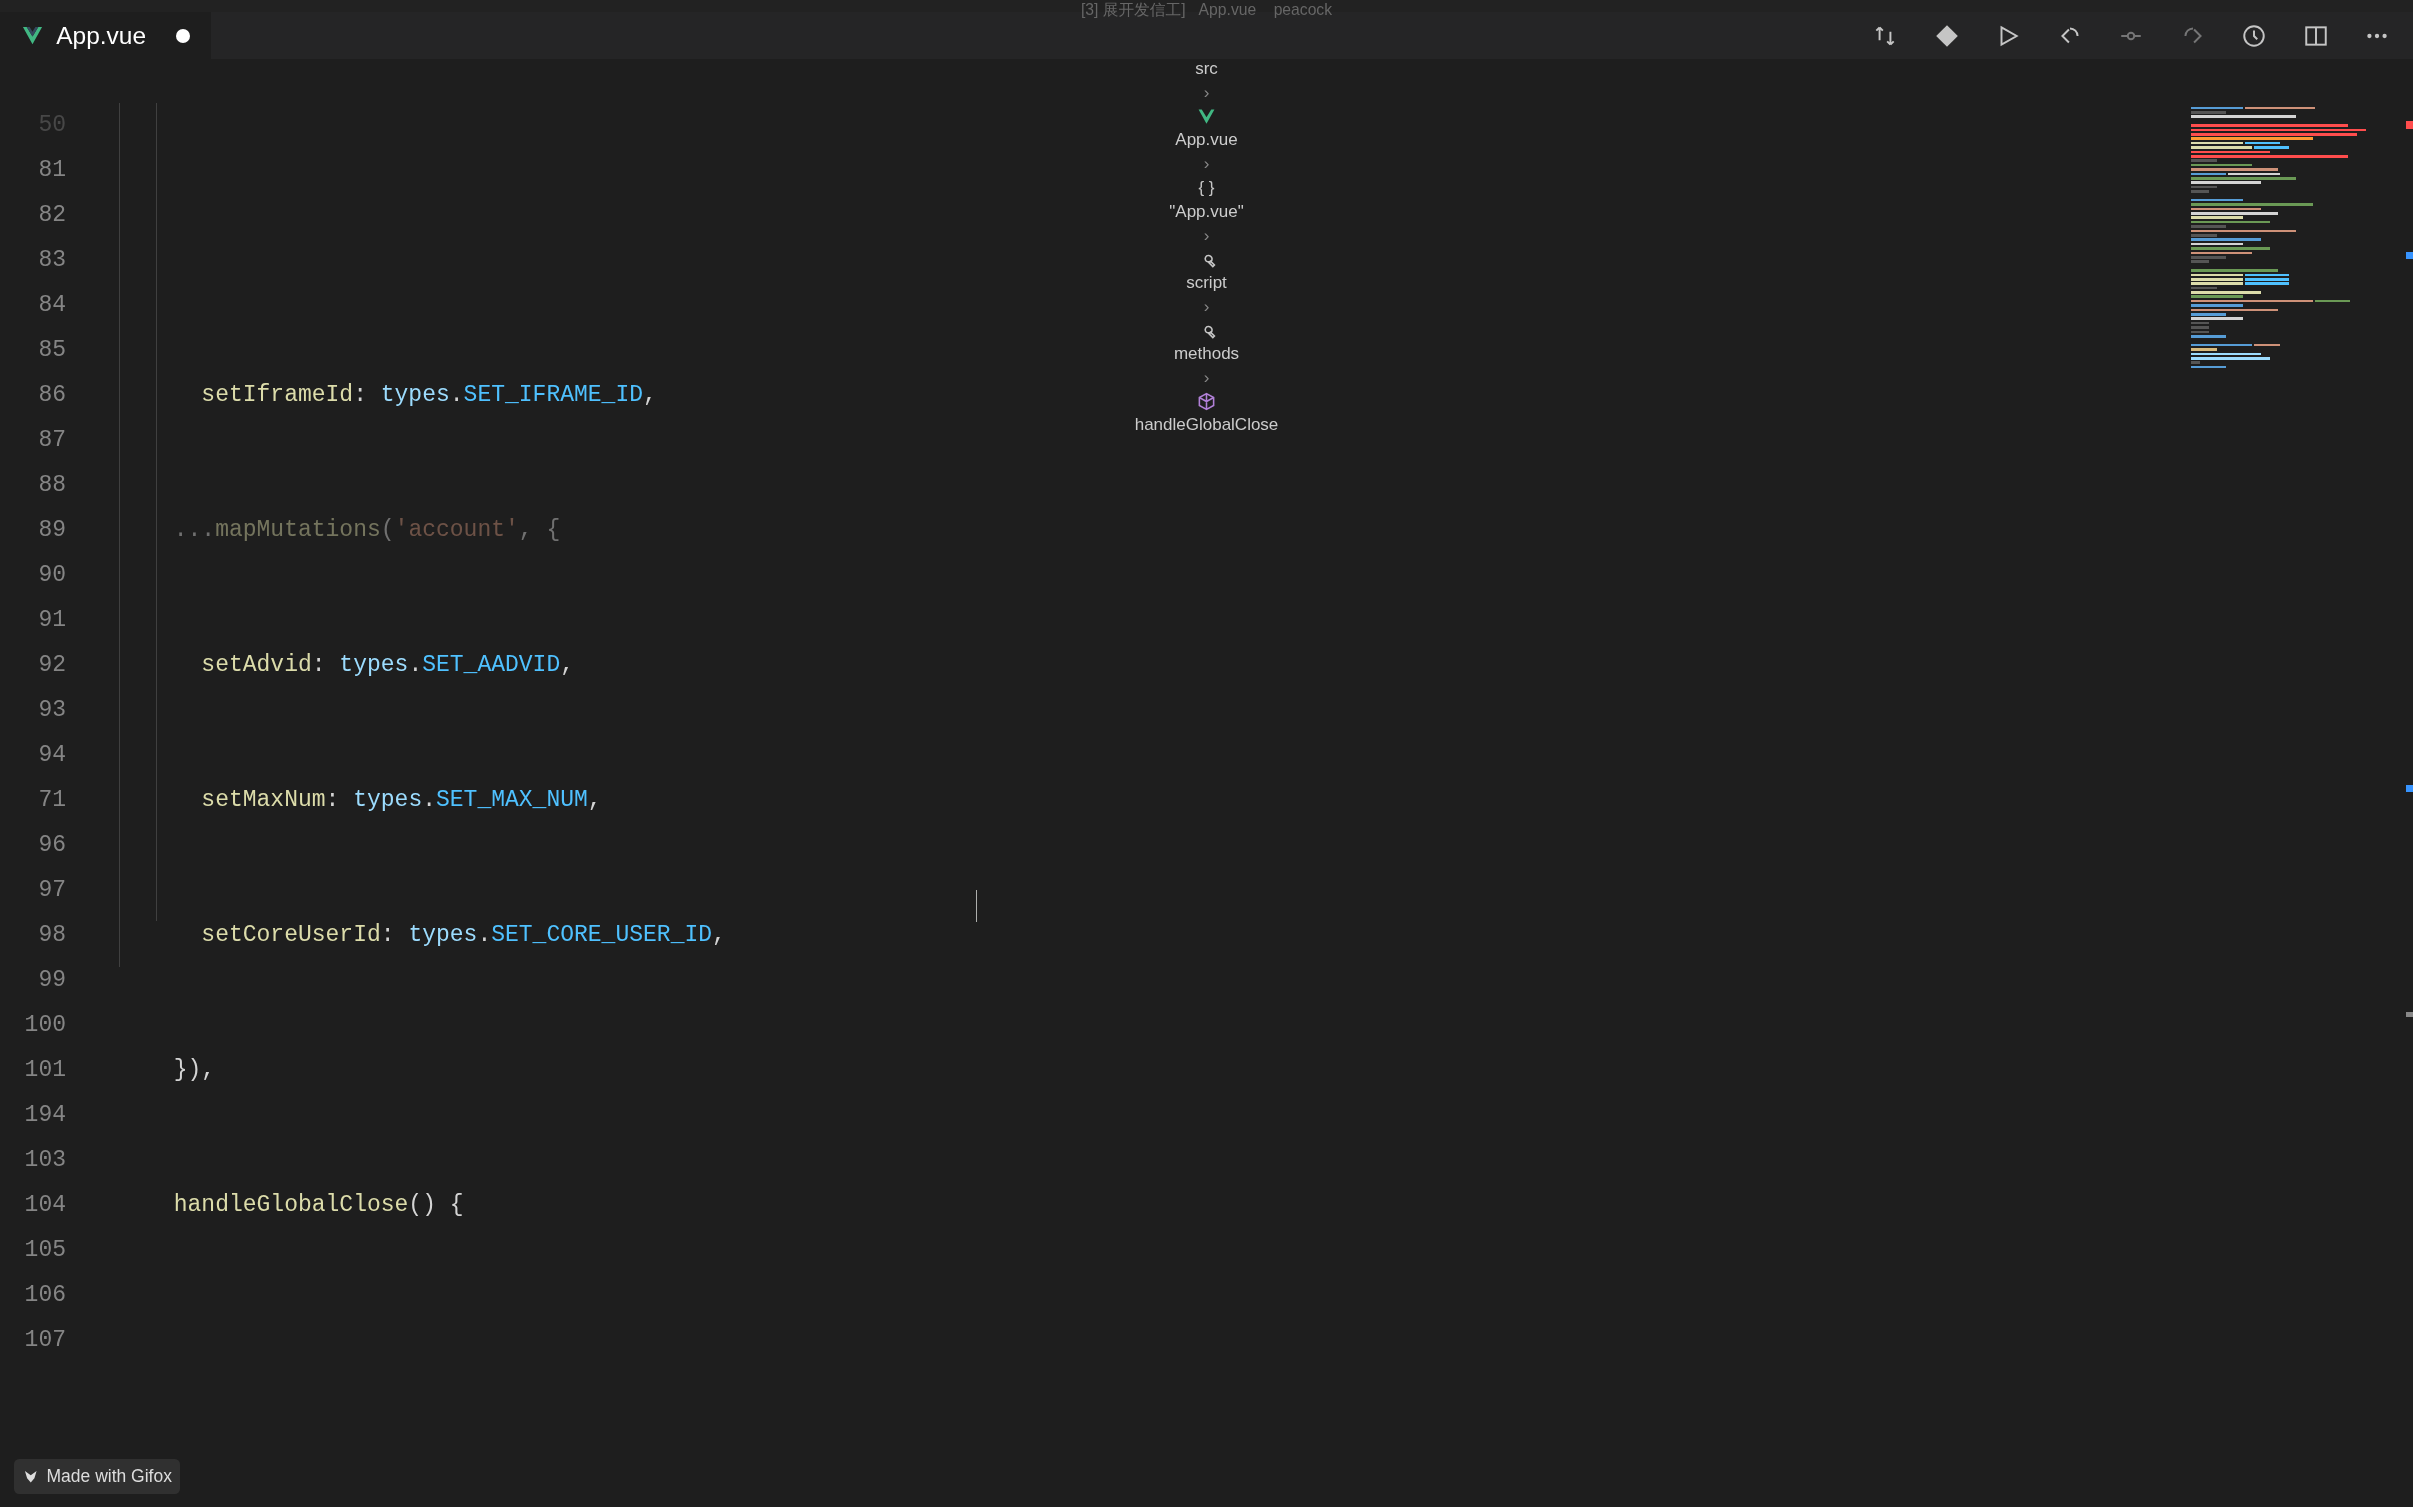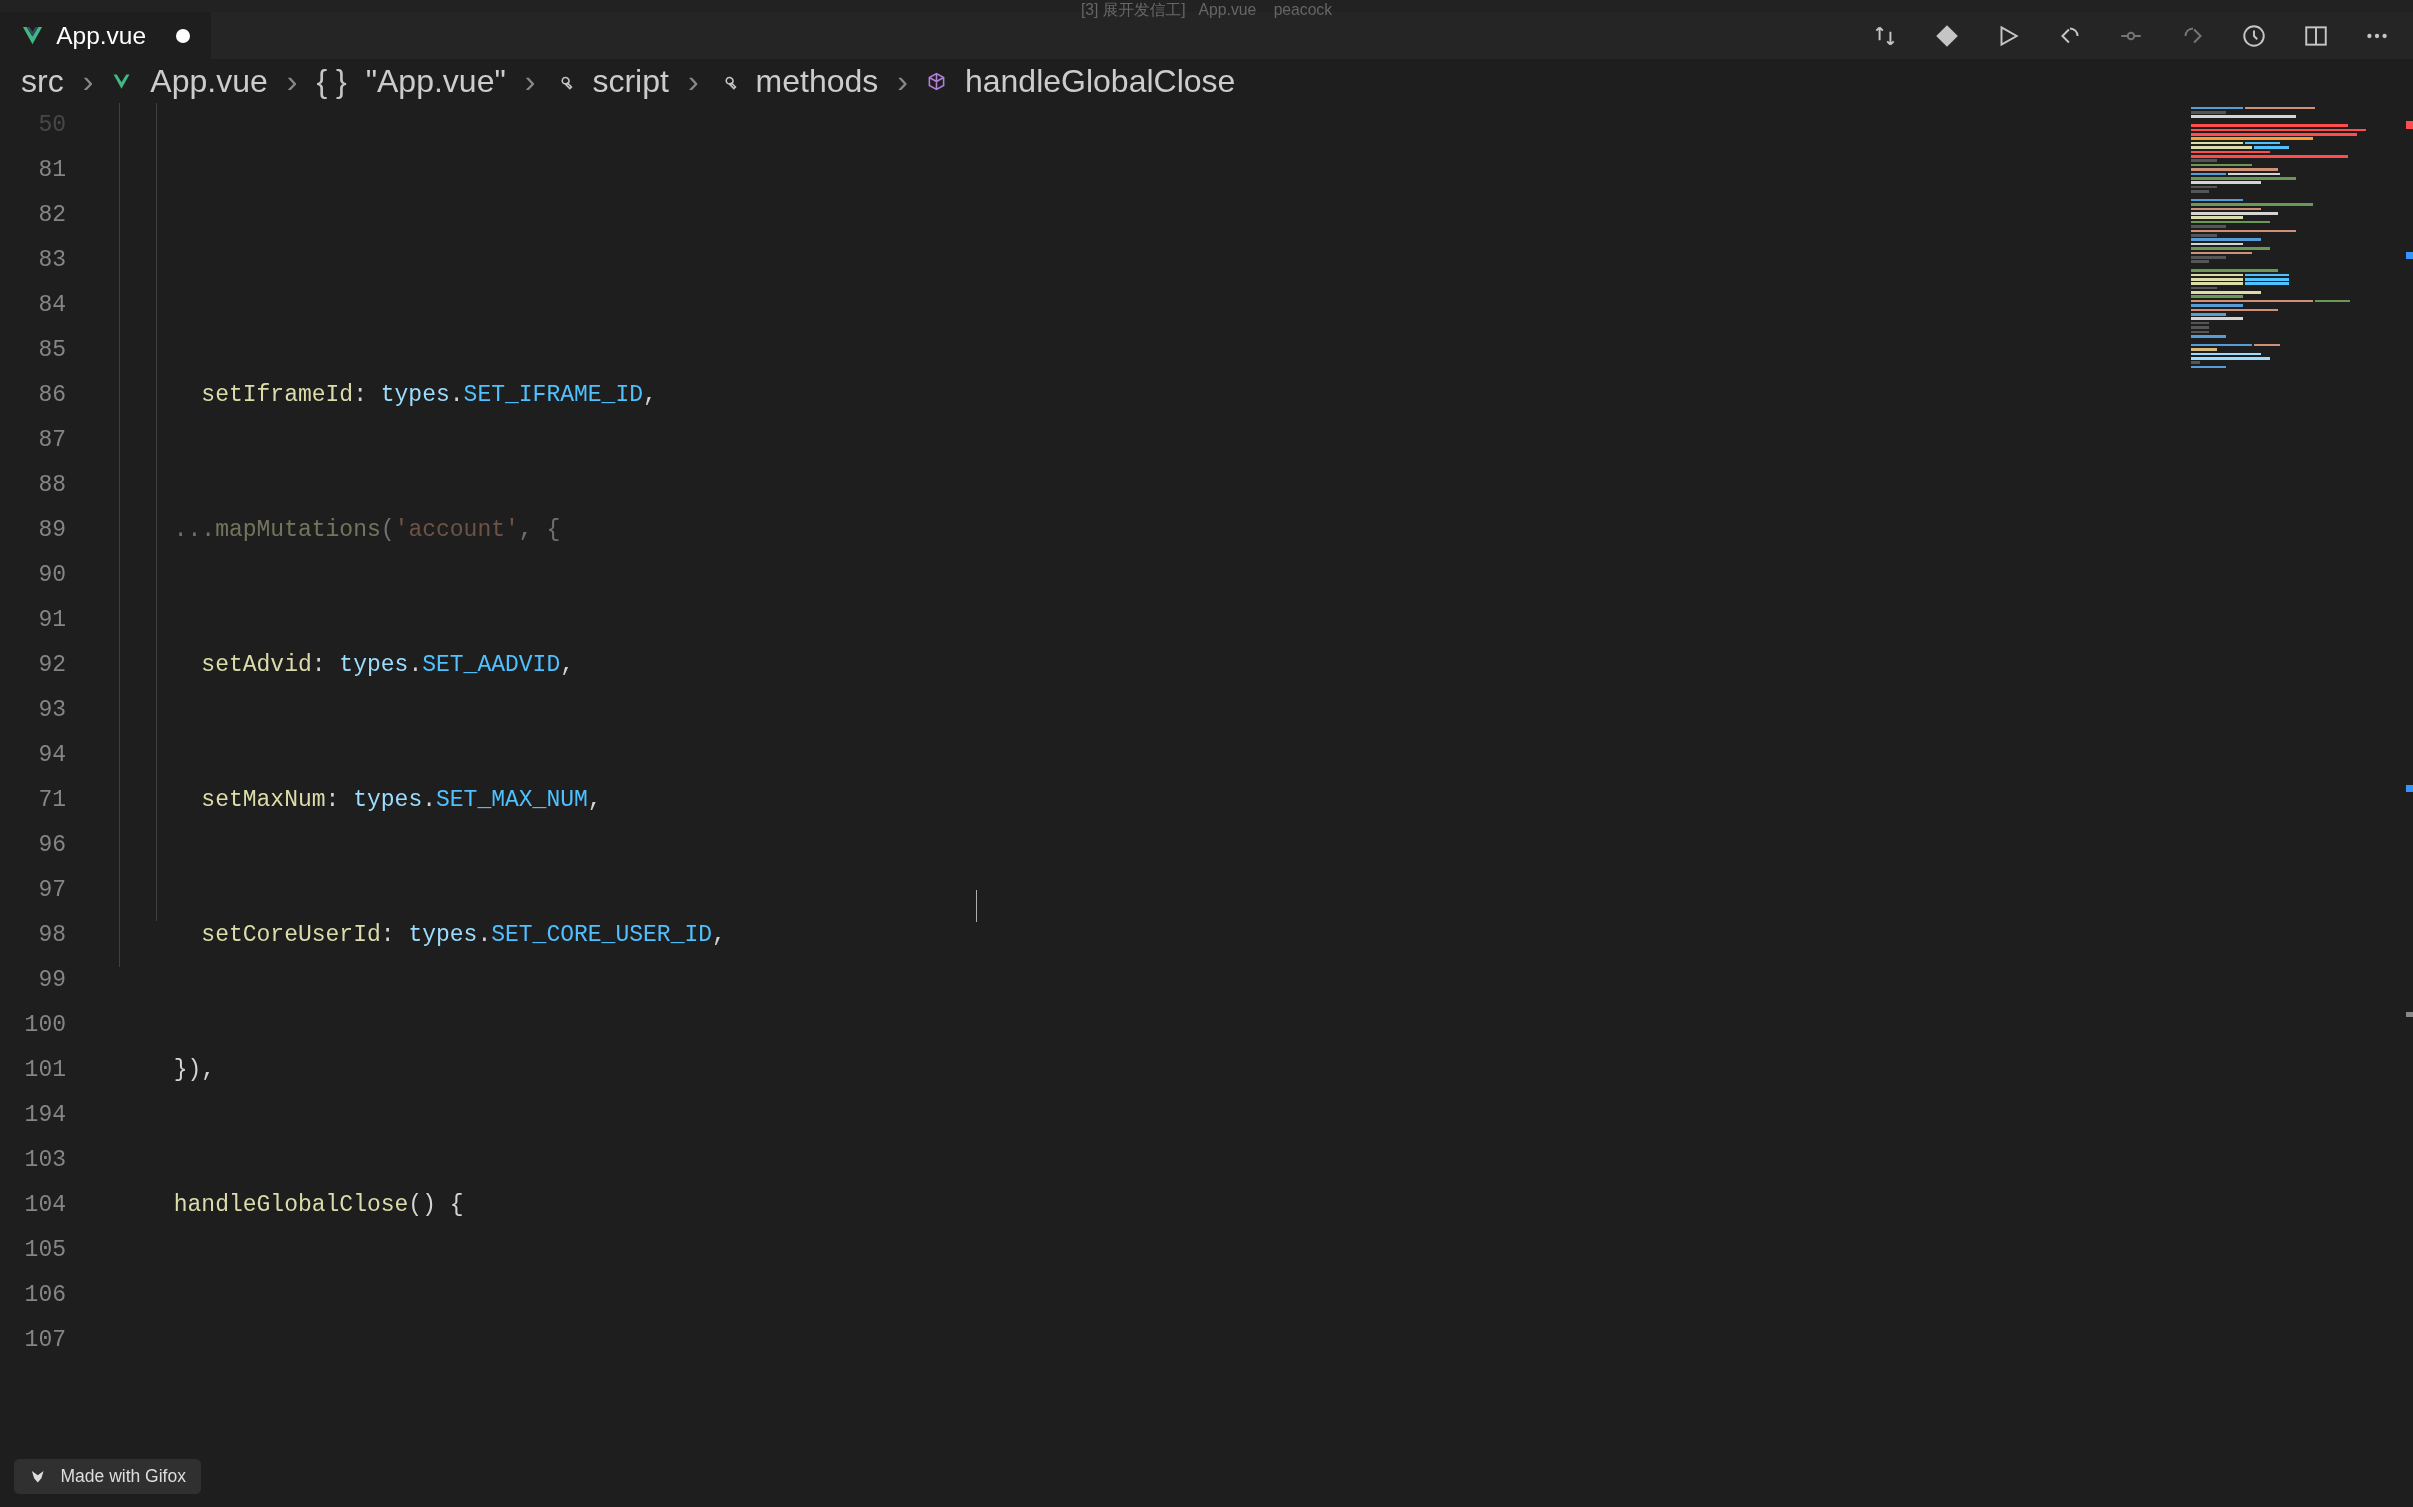--- a/index.html
+++ b/index.html
@@ -42,23 +42,24 @@
 .tab .dirty-dot { width: 14px; height: 14px; border-radius: 50%; background: #fff; margin-left: 17.5px; }
 .tabs-spacer { flex: 1; }
 .tab-actions { display: flex; align-items: center; gap: 31.5px; padding-right: 21px; color: #c5c5c5; }
 .tab-actions .icon { width: 30px; height: 30px; display: flex; align-items: center; justify-content: center; }
 .breadcrumbs {
   height: 44px;
   display: flex;
   align-items: center;
   padding: 0 21px;
   color: #ccc;
-  gap: 19px;
+  gap: 4px;
   font-family: -apple-system, sans-serif;
-  font-size: 32px;
+  font-size: 17px;
+  flex-direction: column;
 }
 .breadcrumbs .chev { color: #888; }
 .breadcrumbs .bc-icon { display: inline-flex; align-items: center; }
 .editor {
   display: flex;
   height: calc(100% - 12.2px - 47px - 44px);
   position: relative;
 }
 .gutter {
   width: 87px;
@@ -117,25 +118,25 @@
   width: 7px;
 }
 .watermark {
   position: absolute;
   left: 14px;
   bottom: 14px;
   background: rgba(50,50,50,0.9);
   color: #ddd;
   font-family: -apple-system, sans-serif;
   font-size: 17.5px;
-  padding: 7px 15px;
+  padding: 7px 8px;
   border-radius: 5.2px;
   display: flex;
   align-items: center;
-  gap: 14px;
+  gap: 7px;
 }
 
 .c-fn { color: #dcdcaa; }
 .c-var { color: #9cdcfe; }
 .c-const { color: #4fc1ff; }
 .c-str { color: #ce9178; }
 .c-pun { color: #d4d4d4; }
 svg { display: block; }
 </style>
 </head>

